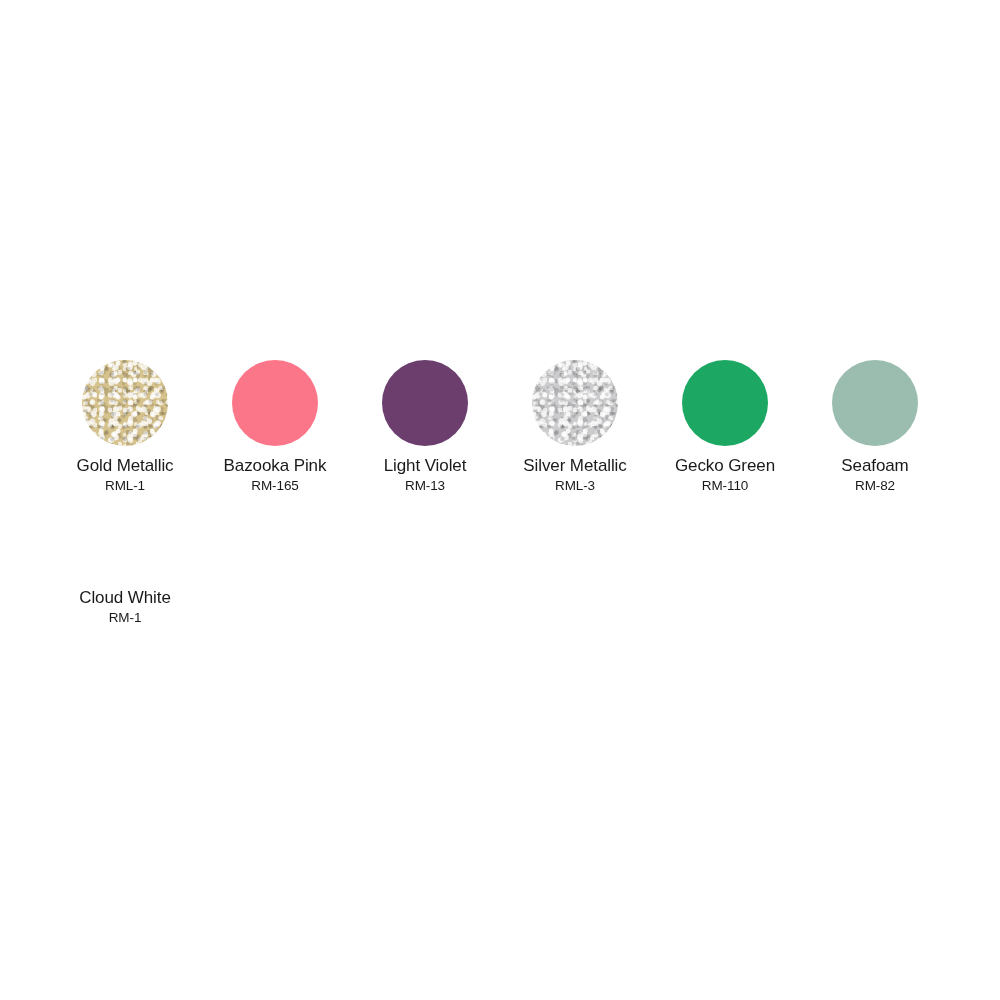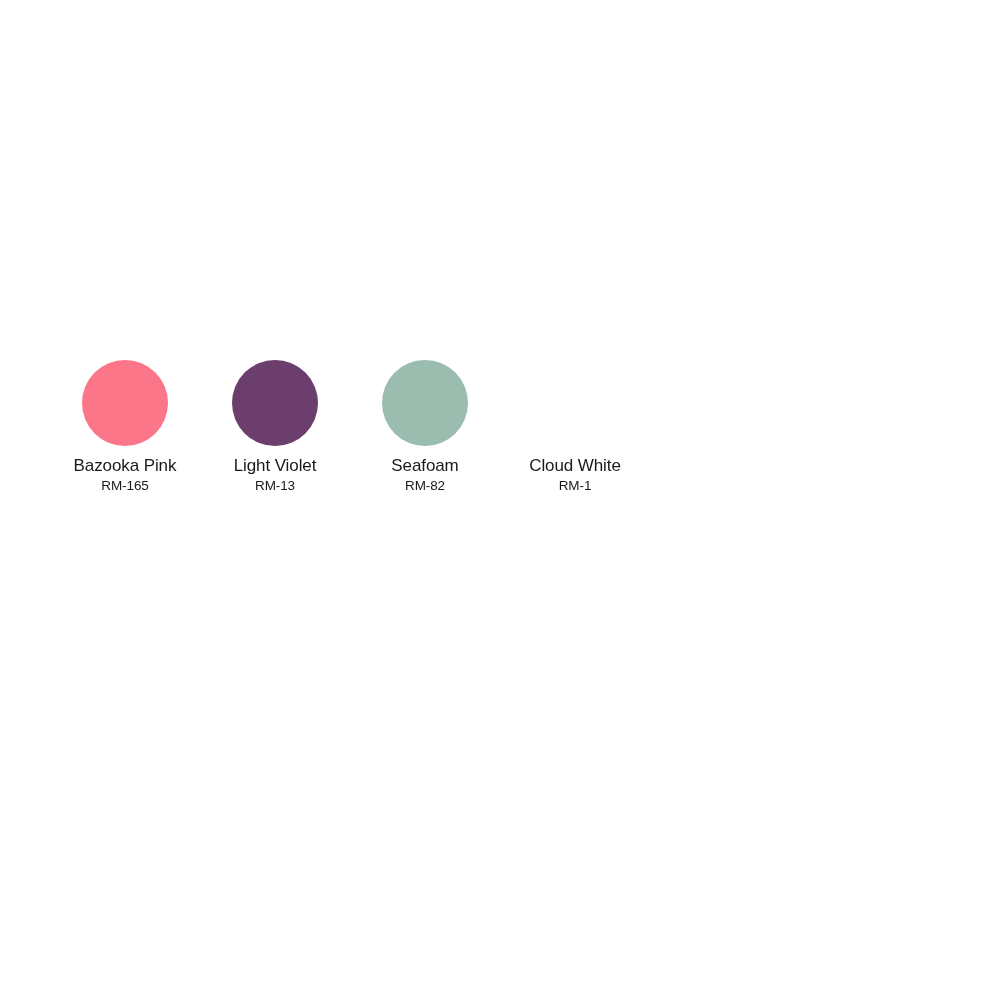--- a/index.html
+++ b/index.html
@@ -99,28 +99,43 @@
     white-space: nowrap;
     letter-spacing: -0.1px;
   }
 </style>
 </head>
 <body style="background: rgb(255, 255, 255);">
 
 <div id="swatch-board">
   <div class="swatch-grid">
       <div class="swatch-cell">
+        <div class="swatch-disc metallic" style="background-color: rgb(214, 194, 140);"></div>
+        <div class="swatch-label">Gold Metallic</div>
+        <div class="swatch-code">RML-1</div>
+      </div>
+      <div class="swatch-cell">
         <div class="swatch-disc" style="background-color: rgb(252, 118, 137);"></div>
         <div class="swatch-label">Bazooka Pink</div>
         <div class="swatch-code">RM-165</div>
       </div>
       <div class="swatch-cell">
         <div class="swatch-disc" style="background-color: rgb(107, 62, 110);"></div>
         <div class="swatch-label">Light Violet</div>
         <div class="swatch-code">RM-13</div>
+      </div>
+      <div class="swatch-cell">
+        <div class="swatch-disc metallic" style="background-color: rgb(204, 204, 206);"></div>
+        <div class="swatch-label">Silver Metallic</div>
+        <div class="swatch-code">RML-3</div>
+      </div>
+      <div class="swatch-cell">
+        <div class="swatch-disc" style="background-color: rgb(28, 168, 99);"></div>
+        <div class="swatch-label">Gecko Green</div>
+        <div class="swatch-code">RM-110</div>
       </div>
       <div class="swatch-cell">
         <div class="swatch-disc" style="background-color: rgb(155, 189, 176);"></div>
         <div class="swatch-label">Seafoam</div>
         <div class="swatch-code">RM-82</div>
       </div>
       <div class="swatch-cell">
         <div class="swatch-disc" style="background-color: rgb(255, 255, 255);"></div>
         <div class="swatch-label">Cloud White</div>
         <div class="swatch-code">RM-1</div>

